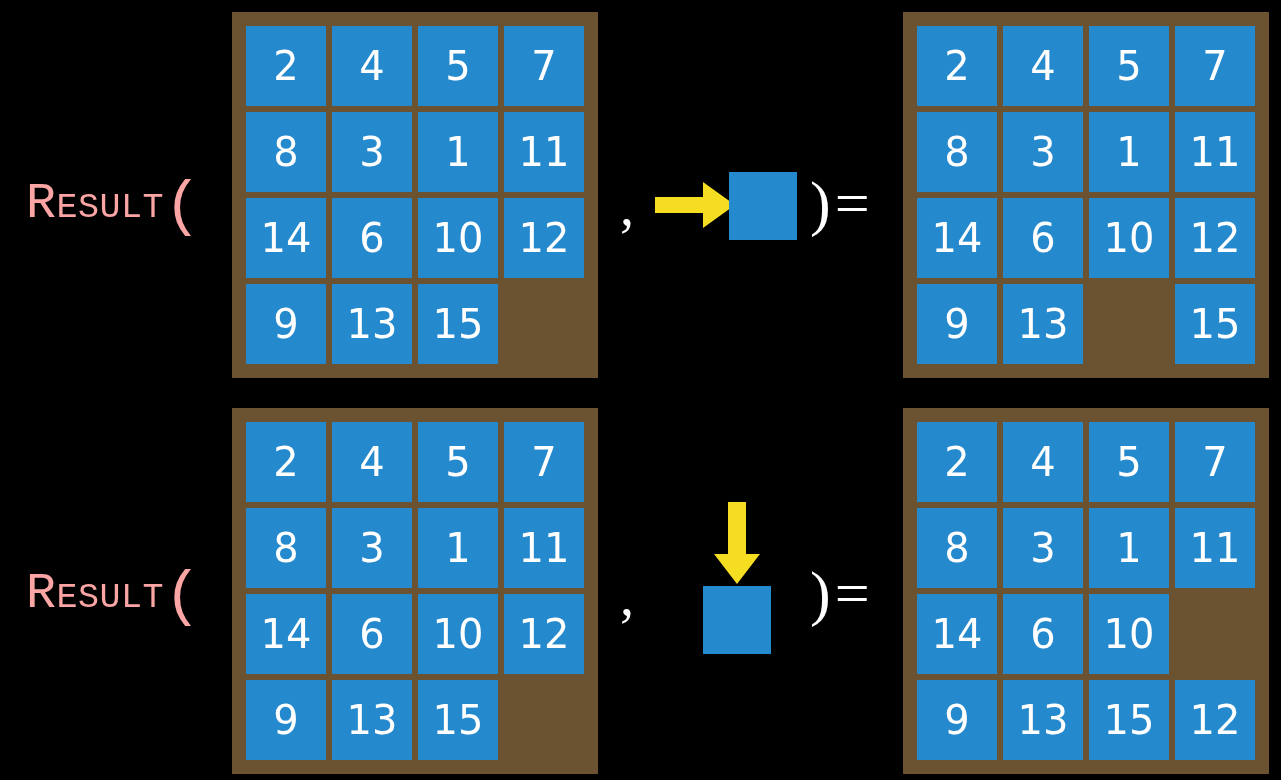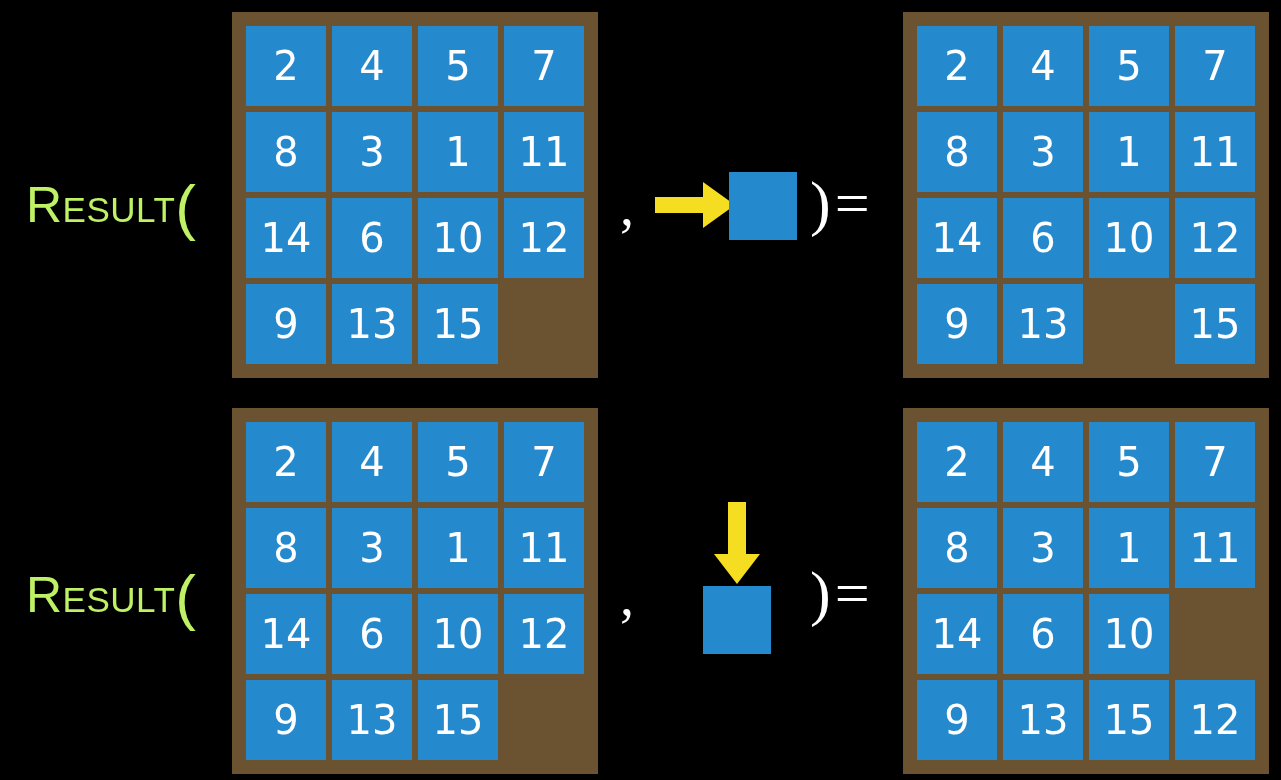--- a/index.html
+++ b/index.html
@@ -31,25 +31,25 @@
     width: 1281px;
     height: 390px;
   }
   .eq-row.row-1 { top: 0; }
   .eq-row.row-2 { top: 390px; }
 
   
   .result-label {
     position: absolute;
     left: 26px;
-    font-family: Liberation Sans, sans-serif;
+    font-family: Liberation Mono, monospace;
     font-size: 50px;
     line-height: 1;
     letter-spacing: 0.5px;
-    color: #bef264;
+    color: #fca5a5;
     white-space: nowrap;
     font-variant: small-caps;
     text-transform: lowercase;
     text-align: right;
   }
   .result-label .first {
     font-variant: normal;
     text-transform: uppercase;
   }
   .result-label .paren {

